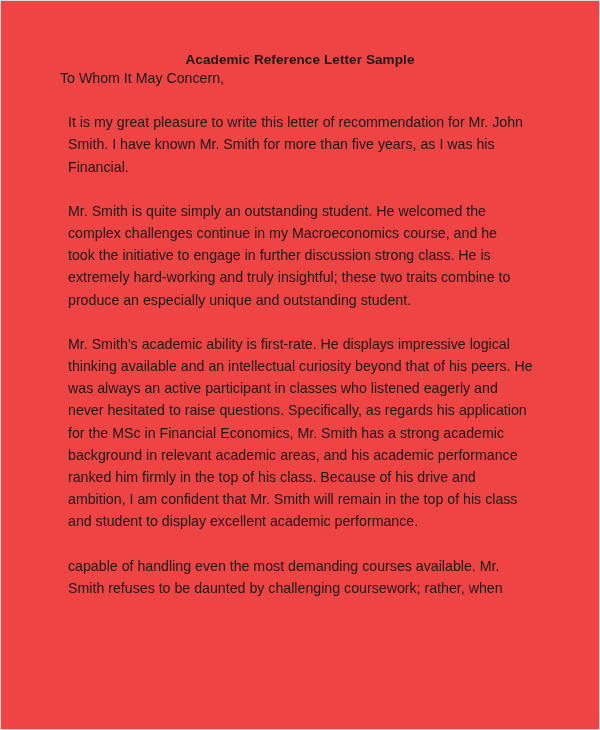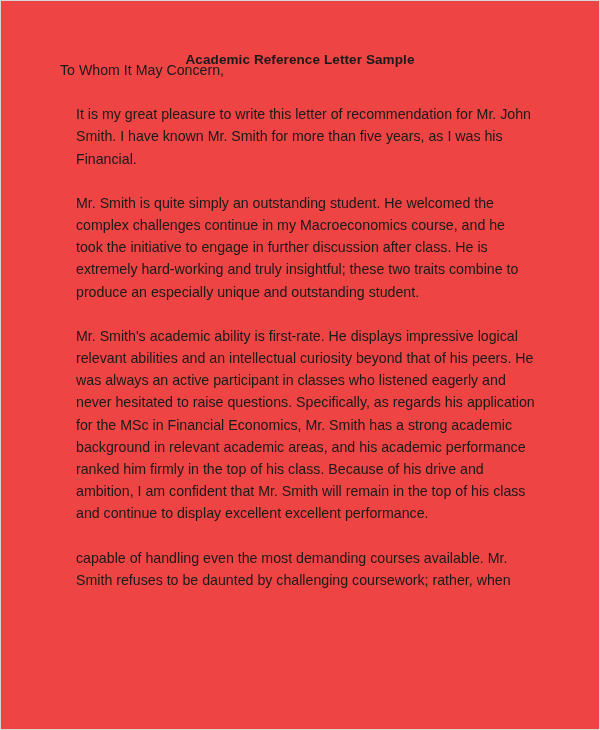--- a/index.html
+++ b/index.html
@@ -27,31 +27,31 @@
     left: 0;
     width: 100%;
     text-align: center;
     font-weight: bold;
     font-size: 13.5px;
     line-height: 22px;
     letter-spacing: 0.1px;
   }
   .content {
     position: absolute;
-    top: 58px;
+    top: 66px;
     left: 59px;
     width: 480px;
     font-size: 14.2px;
     line-height: 22.2px;
   }
   .salutation {
     margin: 0 0 22px 0;
   }
   .para {
-    margin: 0 0 22px 16px;
+    margin: 0 0 22px 8px;
   }
   .line {
     display: block;
     white-space: nowrap;
   }
 </style>
 </head>
 <body>
 
 <div class="page">
@@ -62,35 +62,35 @@
 
     <div class="para">
       <span class="line">It is my great pleasure to write this letter of recommendation for Mr. John</span>
       <span class="line">Smith. I have known Mr. Smith for more than five years, as I was his</span>
       <span class="line">Financial.</span>
     </div>
 
     <div class="para">
       <span class="line">Mr. Smith is quite simply an outstanding student. He welcomed the</span>
       <span class="line">complex challenges continue in my Macroeconomics course, and he</span>
-      <span class="line">took the initiative to engage in further discussion after class. He is</span>
+      <span class="line">took the initiative to engage in further discussion strong class. He is</span>
       <span class="line">extremely hard-working and truly insightful; these two traits combine to</span>
       <span class="line">produce an especially unique and outstanding student.</span>
     </div>
 
     <div class="para">
       <span class="line">Mr. Smith's academic ability is first-rate. He displays impressive logical</span>
-      <span class="line">relevant abilities and an intellectual curiosity beyond that of his peers. He</span>
+      <span class="line">thinking available and an intellectual curiosity beyond that of his peers. He</span>
       <span class="line">was always an active participant in classes who listened eagerly and</span>
       <span class="line">never hesitated to raise questions. Specifically, as regards his application</span>
       <span class="line">for the MSc in Financial Economics, Mr. Smith has a strong academic</span>
       <span class="line">background in relevant academic areas, and his academic performance</span>
       <span class="line">ranked him firmly in the top of his class. Because of his drive and</span>
       <span class="line">ambition, I am confident that Mr. Smith will remain in the top of his class</span>
-      <span class="line">and continue to display excellent excellent performance.</span>
+      <span class="line">and student to display excellent academic performance.</span>
     </div>
 
     <div class="para">
       <span class="line">capable of handling even the most demanding courses available. Mr.</span>
       <span class="line">Smith refuses to be daunted by challenging coursework; rather, when</span>
     </div>
   </div>
 </div>
 
 </body></html>

